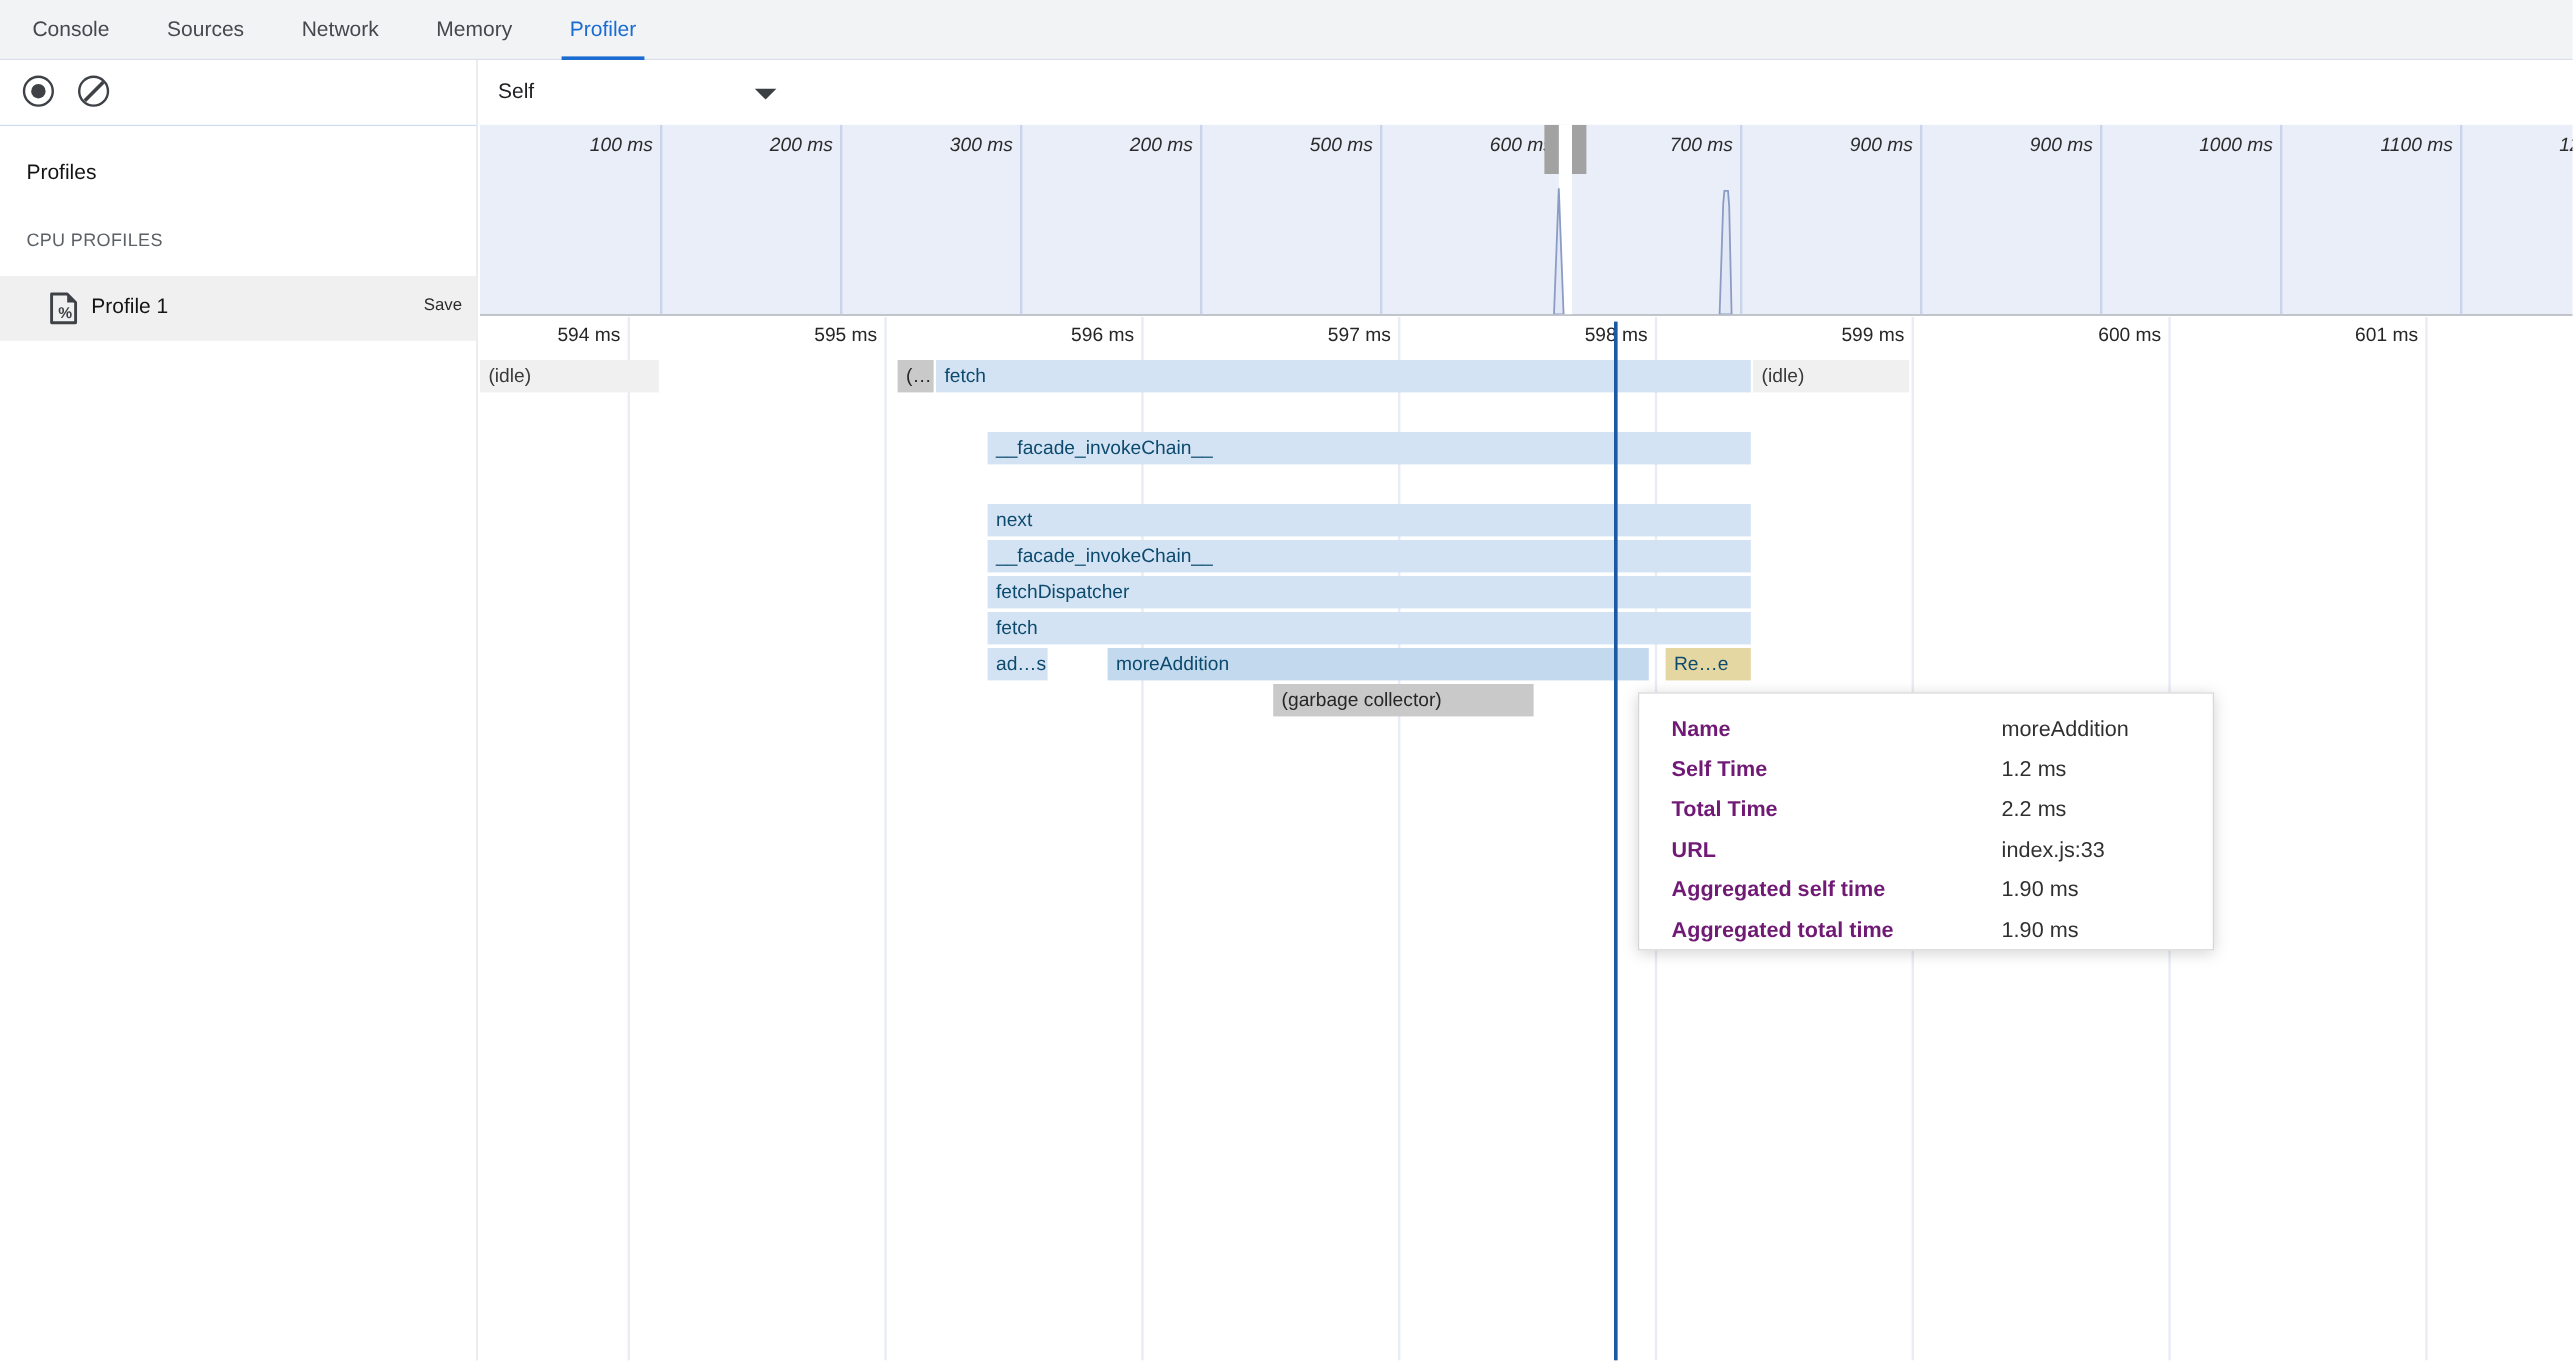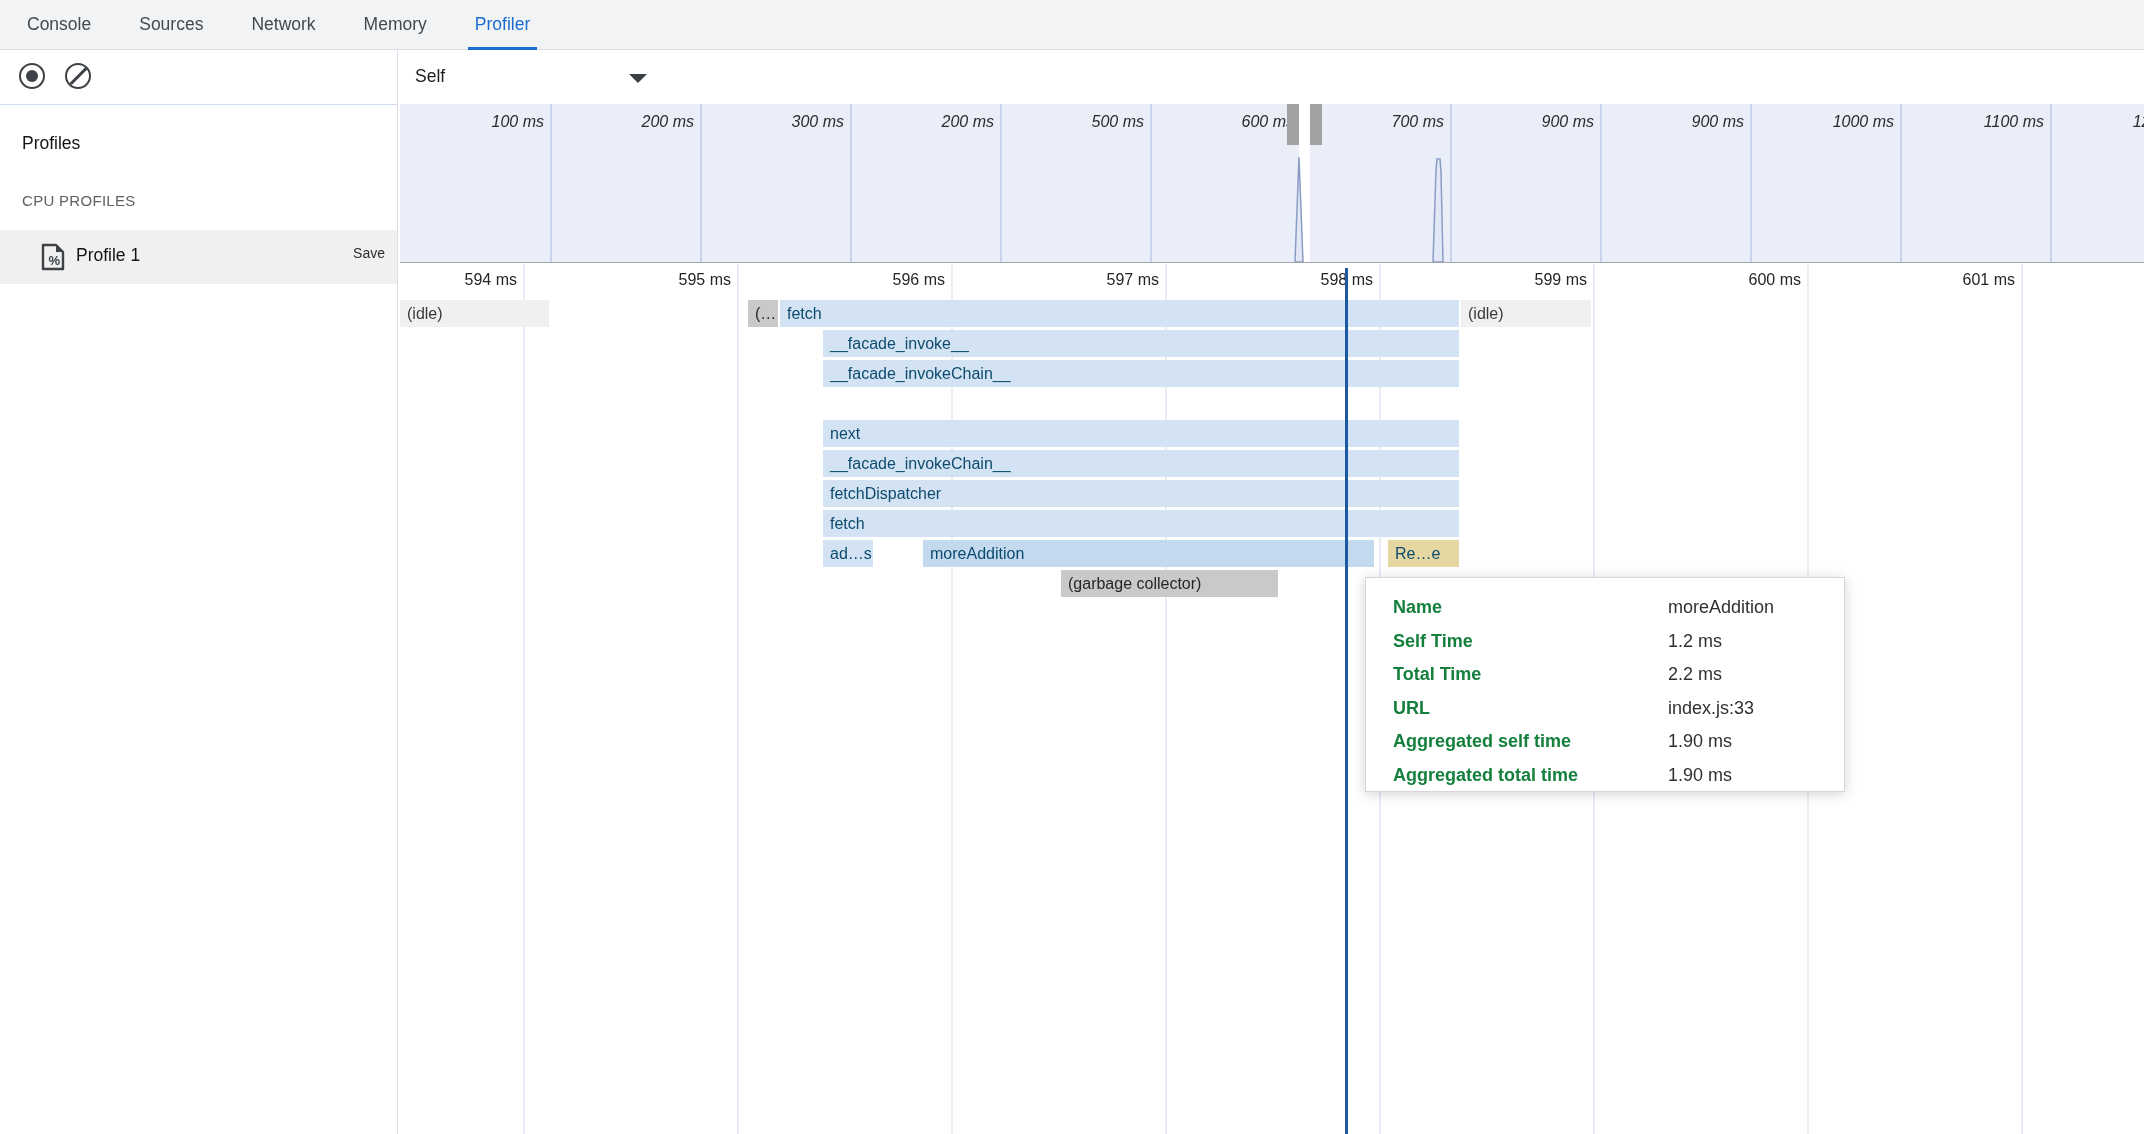--- a/index.html
+++ b/index.html
@@ -59,21 +59,21 @@
   .frame.blueHover{background:#c2d9ee;}
   .frame.tan{background:#e5d7a2;}
   .frame.grayMid{background:#c9c9c9;color:#262626;}
   .frame.idle{background:#f0f0f0;color:#3a3a3a;}
   .current-line{position:absolute;top:4px;bottom:0;width:3.5px;background:#1d59a3;z-index:5;}
 
   
   .tooltip{position:absolute;left:1365px;top:577px;width:480px;height:215px;background:#fff;
            border:1px solid #d6d6d6;box-shadow:0 2px 12px rgba(0,0,0,0.18);z-index:10;box-sizing:border-box;}
   .tt-row{position:absolute;left:0;width:100%;height:33px;}
-  .tt-label{position:absolute;left:27px;top:4px;font-size:18px;font-weight:bold;color:#15803d;white-space:nowrap;}
+  .tt-label{position:absolute;left:27px;top:4px;font-size:18px;font-weight:bold;color:#701a75;white-space:nowrap;}
   .tt-value{position:absolute;left:302px;top:4px;font-size:18px;color:#303030;white-space:nowrap;}
 </style>
 </head>
 <body>
 
 <div class="app">
 
   <div class="tabbar">
       <div class="tab">Console</div>
       <div class="tab">Sources</div>
@@ -160,21 +160,20 @@
       <div class="flame-grid" style="left: 1193px;"></div>
       <div class="flame-tick" style="left: 1077px;">599 ms</div>
       <div class="flame-grid" style="left: 1407px;"></div>
       <div class="flame-tick" style="left: 1291px;">600 ms</div>
       <div class="flame-grid" style="left: 1621px;"></div>
       <div class="flame-tick" style="left: 1505px;">601 ms</div>
       <div class="frame idle" style="left: 0px; width: 149px; top: 36.5px;">(idle)</div>
       <div class="frame grayMid" style="left: 348px; width: 30px; top: 36.5px;">(…</div>
       <div class="frame blue" style="left: 380px; width: 679px; top: 36.5px;">fetch</div>
       <div class="frame idle" style="left: 1061px; width: 130px; top: 36.5px;">(idle)</div>
-      <div class="frame blue" style="left: 423px; width: 636px; top: 66.5px;">__facade_invoke__</div>
       <div class="frame blue" style="left: 423px; width: 636px; top: 96.5px;">__facade_invokeChain__</div>
       <div class="frame blue" style="left: 423px; width: 636px; top: 156.5px;">next</div>
       <div class="frame blue" style="left: 423px; width: 636px; top: 186.5px;">__facade_invokeChain__</div>
       <div class="frame blue" style="left: 423px; width: 636px; top: 216.5px;">fetchDispatcher</div>
       <div class="frame blue" style="left: 423px; width: 636px; top: 246.5px;">fetch</div>
       <div class="frame blue" style="left: 423px; width: 50px; top: 276.5px;">ad…s</div>
       <div class="frame blueHover" style="left: 523px; width: 451px; top: 276.5px;">moreAddition</div>
       <div class="frame tan" style="left: 988px; width: 71px; top: 276.5px;">Re…e</div>
       <div class="frame grayMid" style="left: 661px; width: 217px; top: 306.5px;">(garbage collector)</div>
       <div class="current-line" style="left: 944.5px;"></div>

